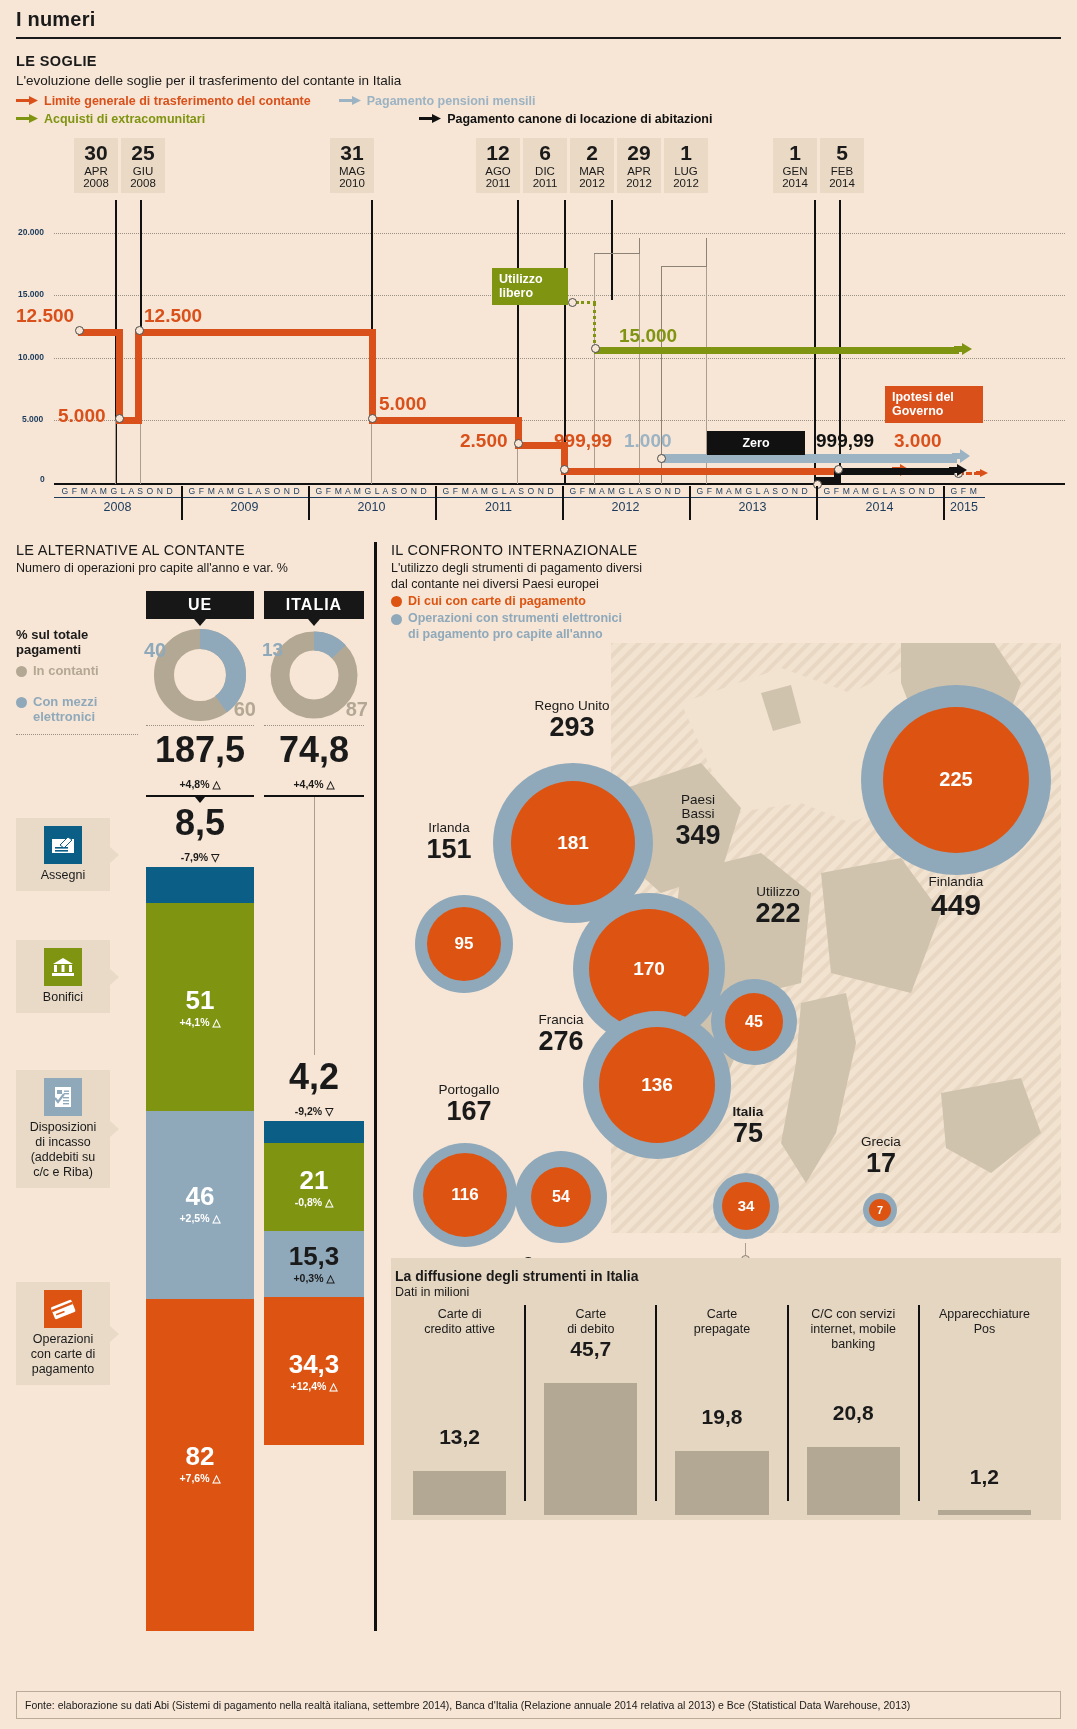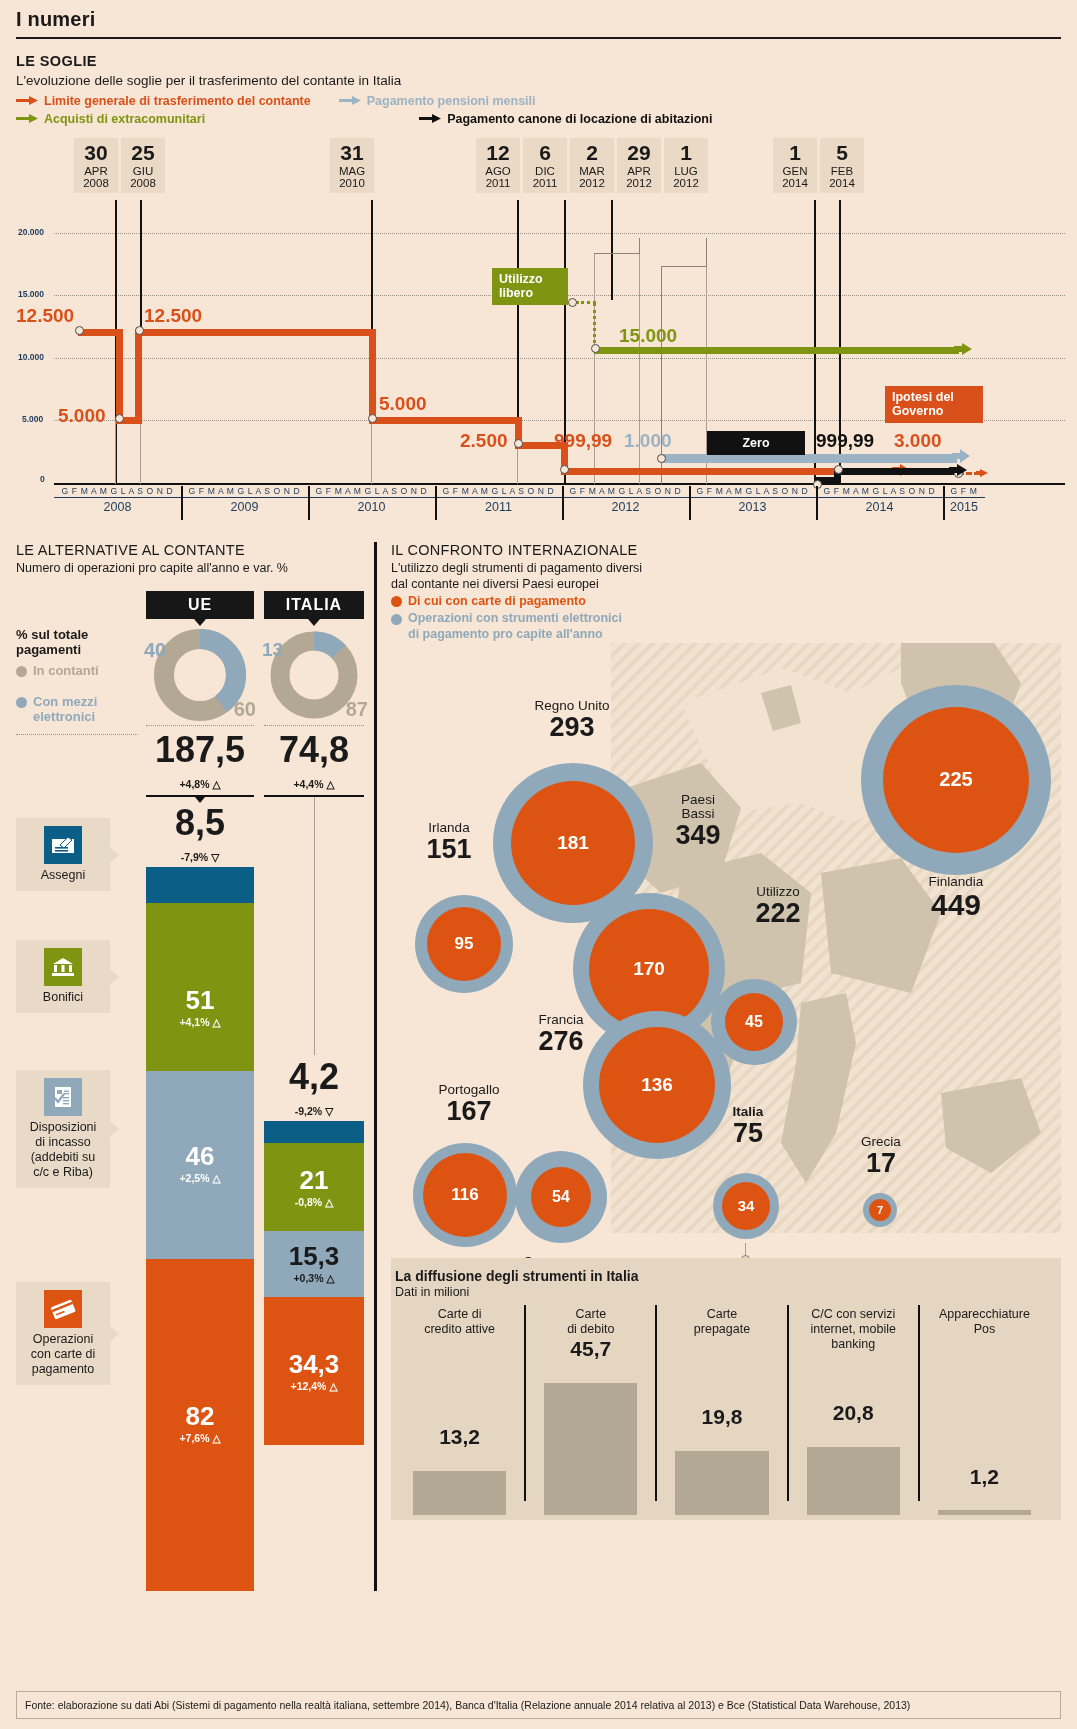--- a/index.html
+++ b/index.html
@@ -401,21 +401,21 @@
           <span> △</span></div>
         <div style="border-top:2px solid #111;margin-top:5px;position:relative">
           <span style="position:absolute;left:50%;margin-left:-5px;top:0;border-left:5px solid transparent;border-right:5px solid transparent;border-top:6px solid #111"></span>
           </div>
         <div class="bignum" style="margin-top:8px">8,5</div>
         <div class="delta">
           <span>-7,9%</span>
           <span> ▽</span></div>
 
         <div class="stackbar" style="background:#0b5f86;height:36px;margin-top:4px"></div>
-        <div class="stackbar" style="background:#7f9411;height:168px;padding-top:82px;box-sizing:border-box">
+        <div class="stackbar" style="background:#7f9411;height:208px;padding-top:82px;box-sizing:border-box">
           <div class="n">51</div>
           <div class="d">
             <span>+4,1%</span>
             <span> △</span></div>
           </div>
         <div class="stackbar" style="background:#8fa9bb;height:188px;padding-top:70px;box-sizing:border-box">
           <div class="n">46</div>
           <div class="d">
             <span>+2,5%</span>
             <span> △</span></div>

